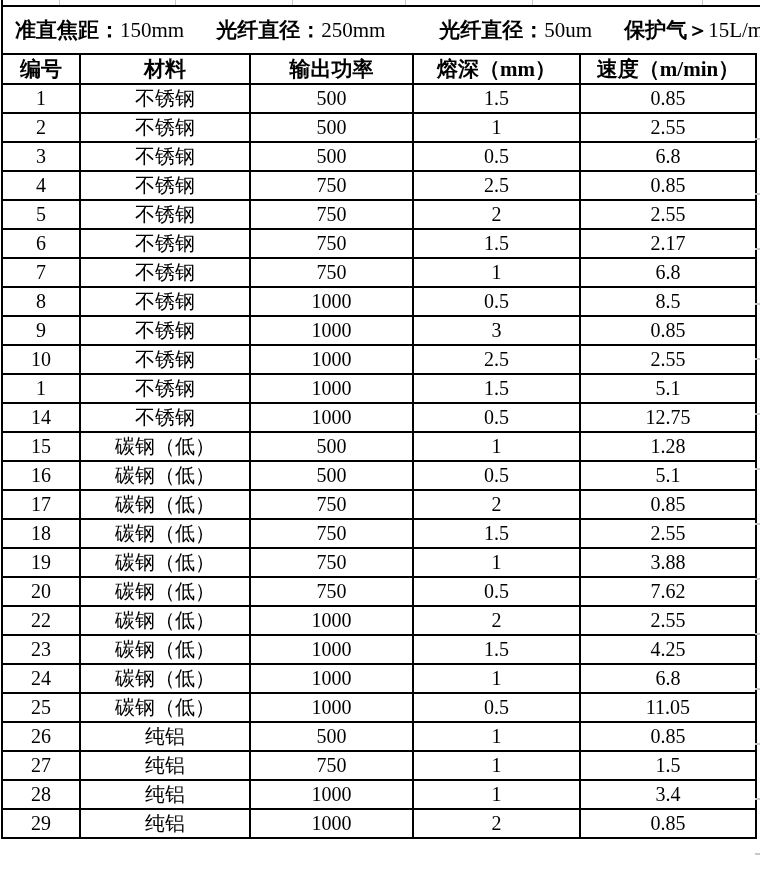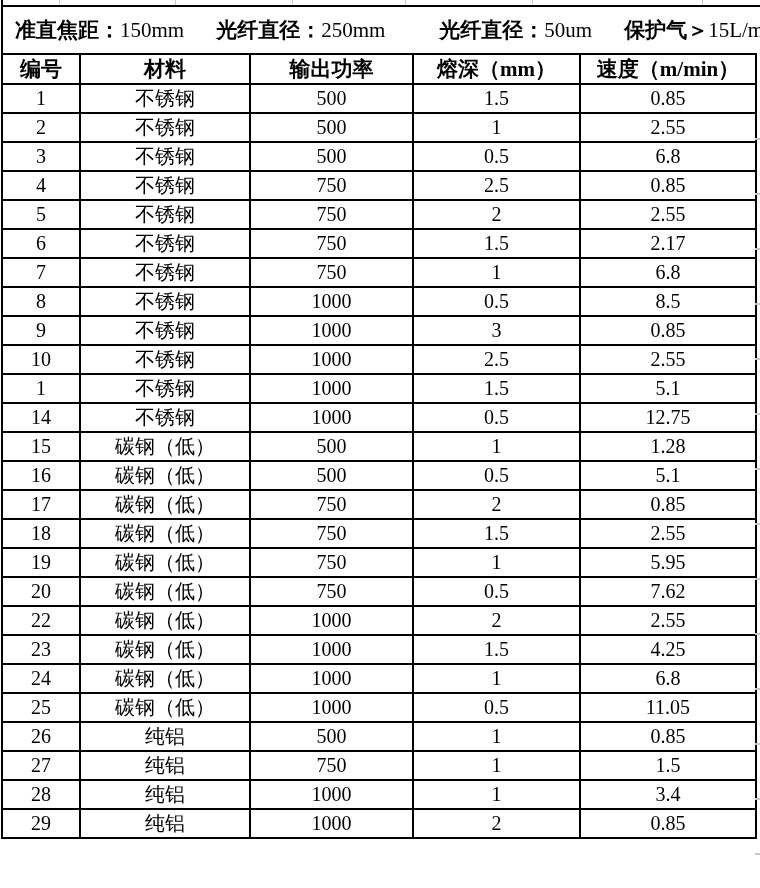--- a/index.html
+++ b/index.html
@@ -235,21 +235,21 @@
           <td>碳钢（低）</td>
           <td>750</td>
           <td>1.5</td>
           <td>2.55</td>
         </tr>
         <tr>
           <td>19</td>
           <td>碳钢（低）</td>
           <td>750</td>
           <td>1</td>
-          <td>5.95</td>
+          <td>3.88</td>
         </tr>
         <tr>
           <td>20</td>
           <td>碳钢（低）</td>
           <td>750</td>
           <td>0.5</td>
           <td>7.62</td>
         </tr>
         <tr>
           <td>22</td>

